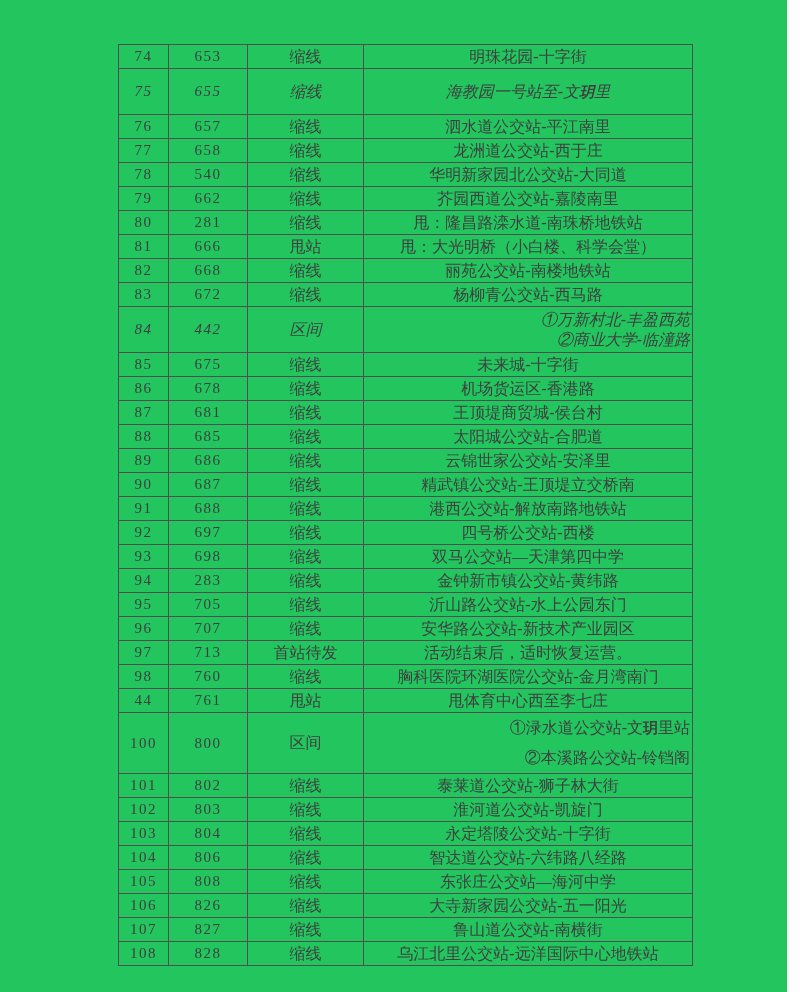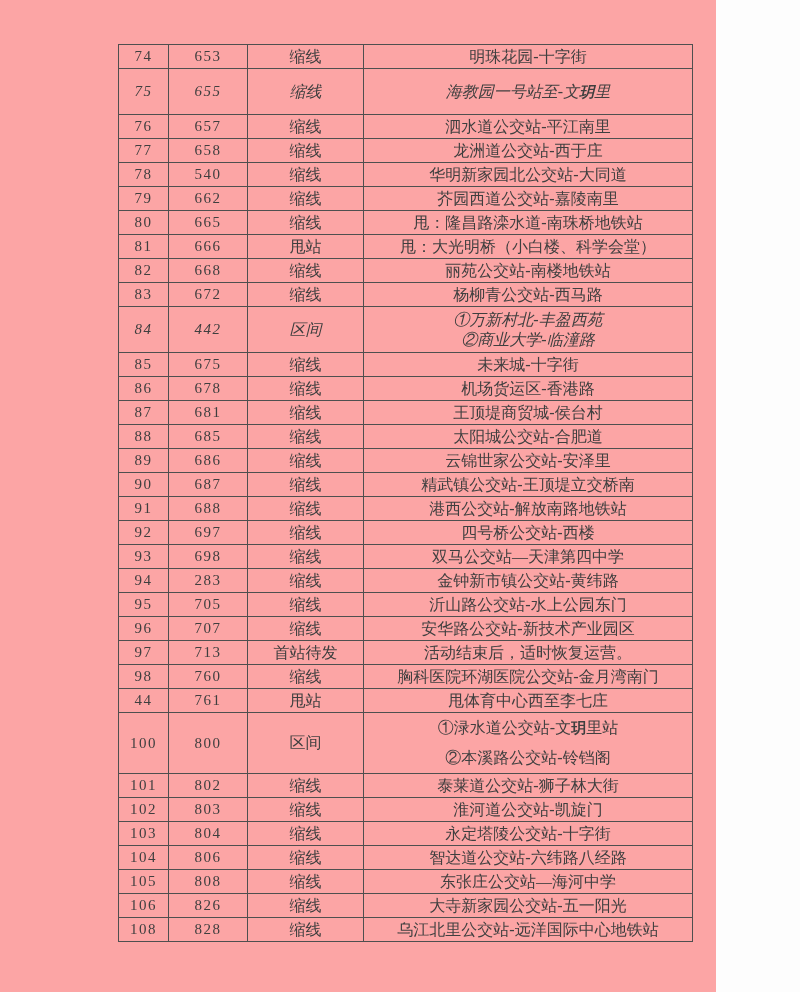--- a/index.html
+++ b/index.html
@@ -1,21 +1,21 @@
 <!DOCTYPE html>
 <html><head>
 <meta charset="utf-8">
 <style>
   html,body{margin:0;padding:0;}
   body{
     width:800px;height:992px;
     background:#fdfdfd;
     font-family:"Liberation Serif","DejaVu Serif",serif;
   }
-  .page{position:relative;width:716px;height:992px;overflow:hidden;background:#fca5a5;}
+  .page{position:relative;width:787px;height:992px;overflow:hidden;background:#22c55e;}
   table.route-table{
     position:absolute;left:118px;top:44px;
     width:574px;
     border-collapse:collapse;
     table-layout:fixed;
   }
   td{
     border:1px solid #4f4f4f;
     text-align:center;
     vertical-align:middle;
@@ -23,21 +23,21 @@
     color:#3f3f3f;
     padding:0 2px;
     line-height:1.25;
     overflow:hidden;
     white-space:nowrap;
   }
   tr{height:24px;}
   tr.h46{height:46px;font-style:italic;}
   tr.h60{height:60px;}
   td.num{font-size:15px;letter-spacing:1.5px;}
-  td.multi{white-space:normal;}
+  td.multi{white-space:normal;text-align:right;}
   .desc-line{line-height:20px;}
   tr.h60 .desc-line{padding:5px 0;}
   .glyph-bold{
     font-family:"DejaVu Sans","Liberation Sans",sans-serif;
     font-weight:700;
     font-size:15px;
   }
 </style>
 </head>
 <body>
@@ -82,21 +82,21 @@
           <td>华明新家园北公交站-大同道</td>
         </tr>
         <tr>
           <td class="num">79</td>
           <td class="num">662</td>
           <td>缩线</td>
           <td>芥园西道公交站-嘉陵南里</td>
         </tr>
         <tr>
           <td class="num">80</td>
-          <td class="num">665</td>
+          <td class="num">281</td>
           <td>缩线</td>
           <td>甩：隆昌路滦水道-南珠桥地铁站</td>
         </tr>
         <tr>
           <td class="num">81</td>
           <td class="num">666</td>
           <td>甩站</td>
           <td>甩：大光明桥（小白楼、科学会堂）</td>
         </tr>
         <tr>
@@ -249,20 +249,26 @@
           <td>缩线</td>
           <td>东张庄公交站—海河中学</td>
         </tr>
         <tr>
           <td class="num">106</td>
           <td class="num">826</td>
           <td>缩线</td>
           <td>大寺新家园公交站-五一阳光</td>
         </tr>
         <tr>
+          <td class="num">107</td>
+          <td class="num">827</td>
+          <td>缩线</td>
+          <td>鲁山道公交站-南横街</td>
+        </tr>
+        <tr>
           <td class="num">108</td>
           <td class="num">828</td>
           <td>缩线</td>
           <td>乌江北里公交站-远洋国际中心地铁站</td>
         </tr>
       </tbody>
   </table>
 </div>
 
 </body></html>

